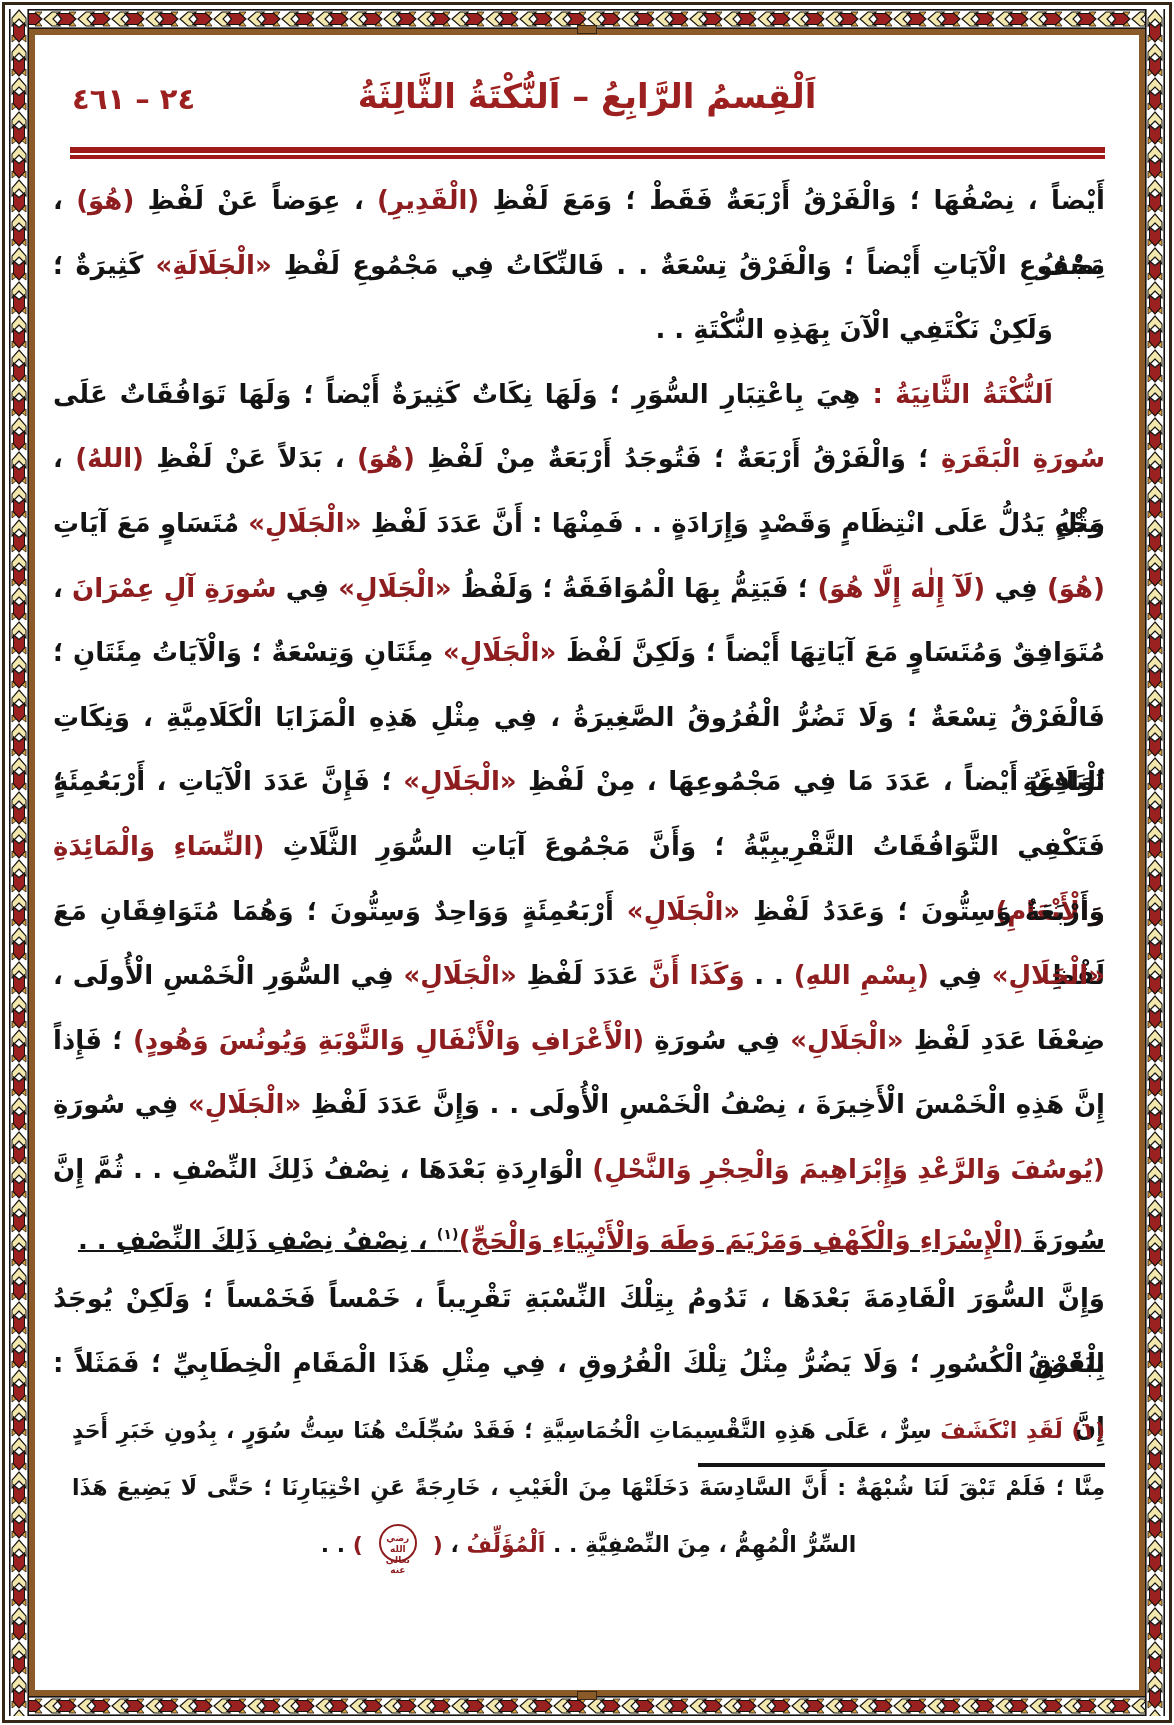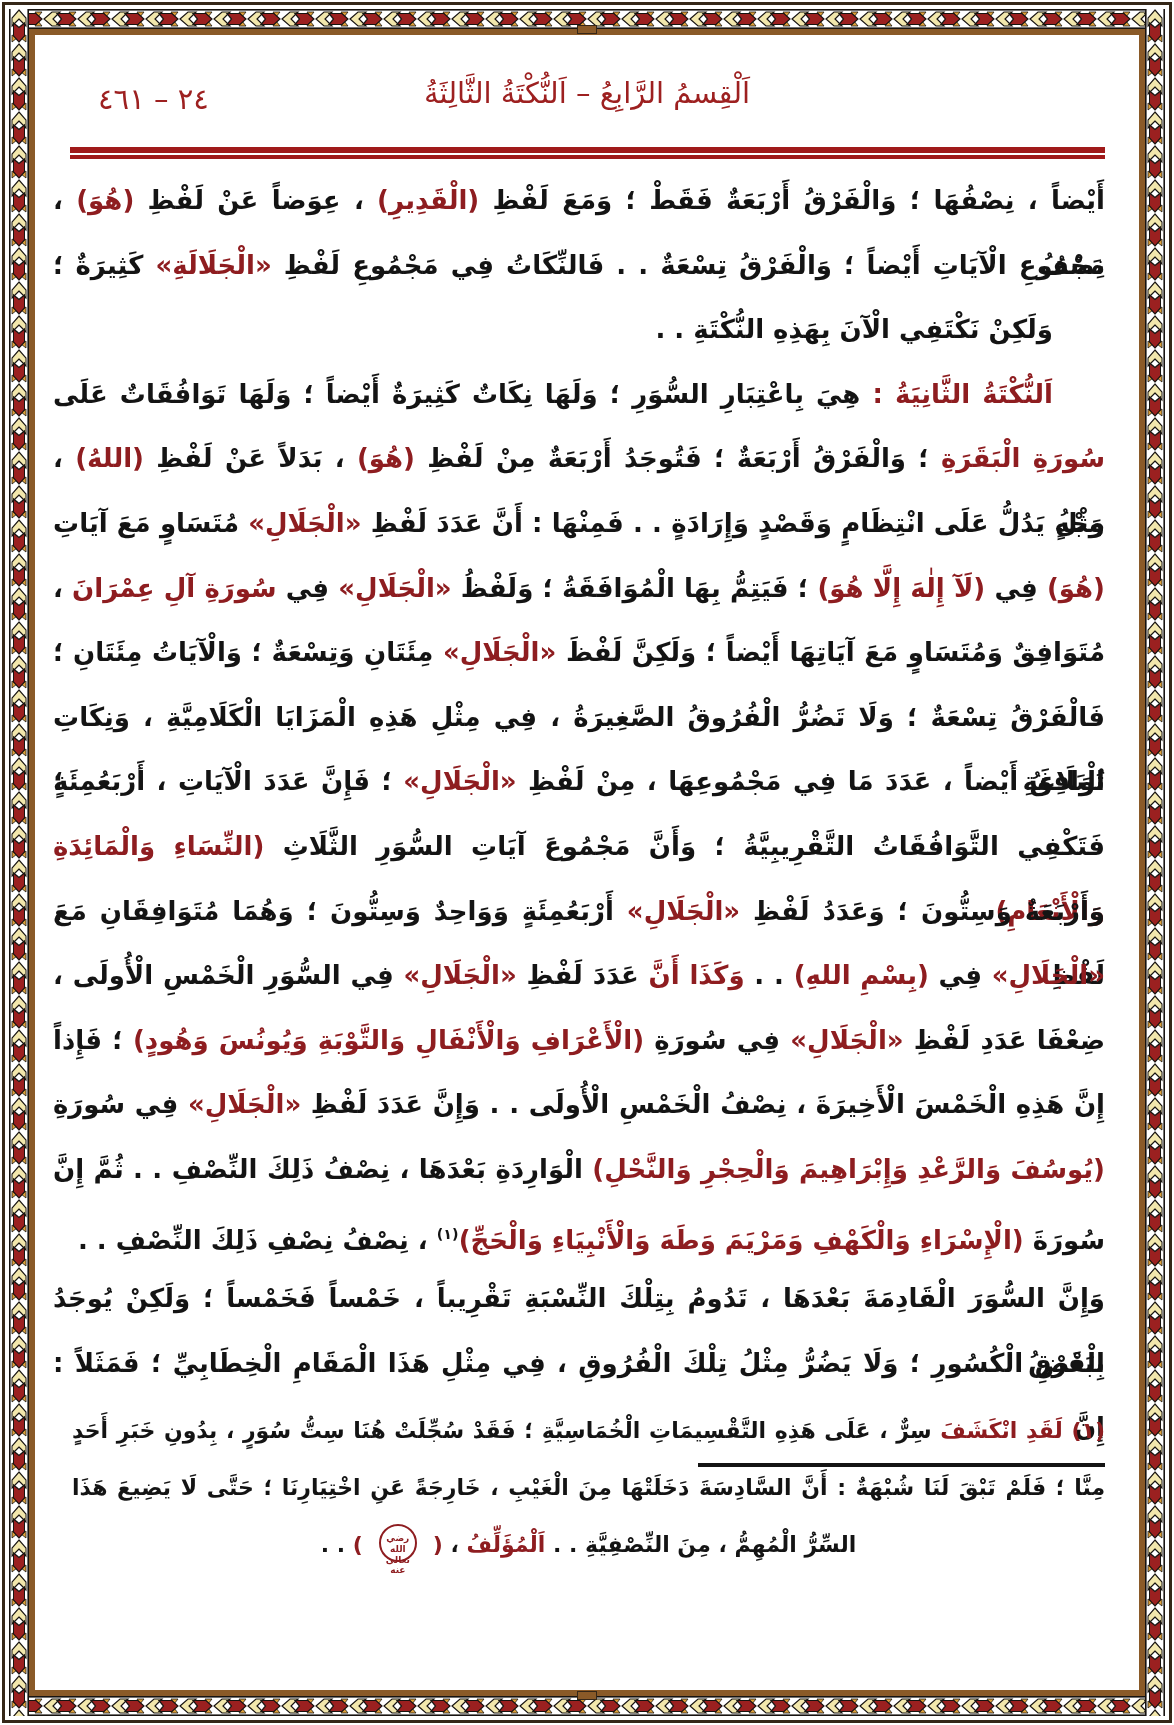--- a/index.html
+++ b/index.html
@@ -24,30 +24,30 @@
   .chain.top{top:9px;left:9px;right:9px;height:20px;}
   .chain.bottom{bottom:9px;left:9px;right:9px;height:20px;}
   .chain.left{top:9px;bottom:9px;left:9px;width:20px;}
   .chain.right{top:9px;bottom:9px;right:9px;width:20px;}
   .chain svg{display:block;width:100%;height:100%;}
   .ring-brown{position:absolute;inset:29px;border:6px solid var(--border-brown);pointer-events:none;}
   .tab{position:absolute;left:50%;width:20px;height:9px;margin-left:-10px;
        background:var(--border-brown);border:1px solid var(--border-dark);box-sizing:border-box;}
   .tab.t-top{top:25px;} .tab.t-bottom{bottom:25px;}
   
-  .page-number{position:absolute;top:82px;left:72px;font-size:29px;font-weight:normal;color:var(--title-red);margin-left:26px;}
+  .page-number{position:absolute;top:82px;left:72px;font-size:29px;font-weight:bold;color:var(--title-red);}
   .page-title{position:absolute;top:76px;left:160px;right:160px;text-align:center;
-              font-size:29px;font-weight:normal;color:var(--title-red);}
+              font-size:34px;font-weight:bold;color:var(--title-red);}
   .header-rule{position:absolute;top:147px;left:70px;right:69px;height:2px;
                border-top:6px solid var(--rule-red);border-bottom:4px solid var(--rule-red);}
   
   .body-text{position:absolute;top:168px;left:53px;right:69px;
              font-size:26px;font-weight:bold;line-height:64.6px;}
   .tline{height:64.6px;text-align:justify;text-align-last:justify;white-space:normal;}
-  .tline.end{text-align:right;text-align-last:right;}
+  .tline.end{text-align:right;text-align-last:right;text-decoration:underline;}
   .tline.end-indent{text-align:right;text-align-last:right;padding-right:52px;}
   .tline.indent{padding-right:52px;}
   .tline.center{text-align:center;text-align-last:center;}
   .red{color:var(--red);}
   .sup{font-size:0.55em;vertical-align:super;}
   
   .fn-divider{position:absolute;top:1463px;right:69px;width:407px;height:4px;background:var(--ink);}
   .footnote{position:absolute;top:1402px;left:72px;right:69px;
             font-size:22px;font-weight:bold;line-height:57px;}
   .footnote .tline{height:57px;}

